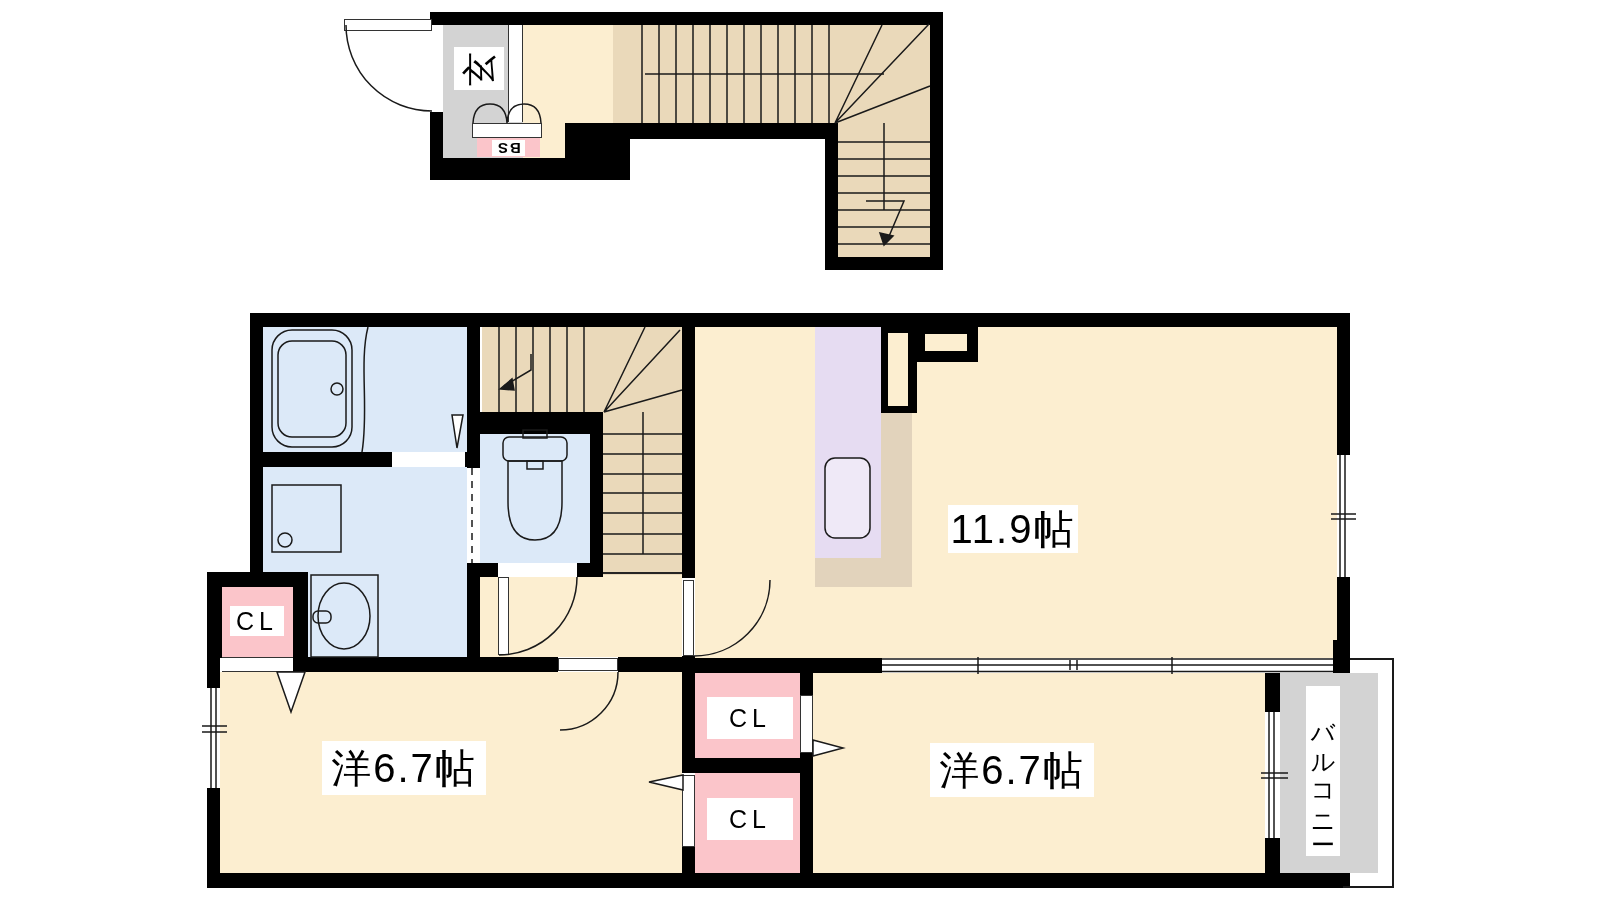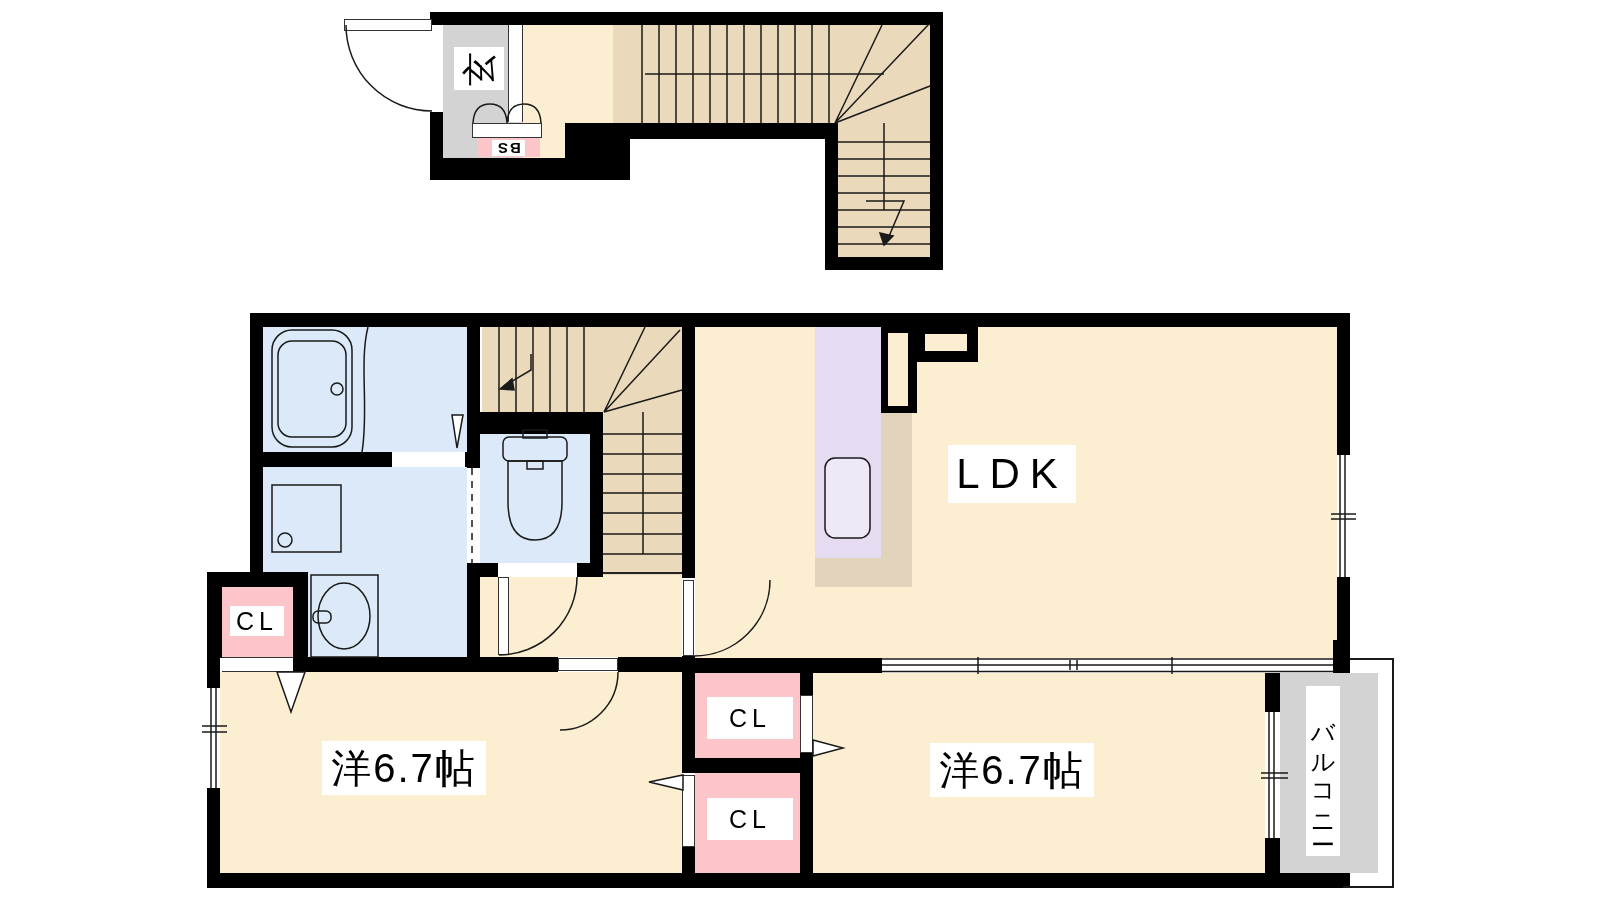--- a/index.html
+++ b/index.html
@@ -204,21 +204,21 @@
   </svg>
 
   <div class="lbl genkan" style="left:454px;top:47px;width:50px;height:43px">
     <span class="rotccw">玄</span>
   </div>
 
   <div class="sb-band" style="left:477px;top:138px;width:63px;height:19px">
     <span class="sb-inner rot180"><span style="display:inline-block;transform:rotate(180deg)">S</span><span style="display:inline-block;transform:rotate(180deg)">B</span></span>
   </div>
 
-  <div class="lbl ldk" style="left:948px;top:445px;width:128px;height:58px">LDK</div>
+  <div class="lbl big" style="left:948px;top:505px;width:130px;height:48px">11.9帖</div>
 
   <div class="lbl big" style="left:322px;top:741px;width:164px;height:54px">洋6.7帖</div>
   <div class="lbl big" style="left:930px;top:743px;width:164px;height:54px">洋6.7帖</div>
 
   <div class="lbl cl" style="left:230px;top:606px;width:54px;height:30px">CL</div>
   <div class="lbl cl" style="left:707px;top:697px;width:86px;height:42px">CL</div>
   <div class="lbl cl" style="left:707px;top:798px;width:86px;height:42px">CL</div>
 
   <div class="lbl vert" style="left:1306px;top:686px;width:34px;height:170px">バルコニー</div>
 

